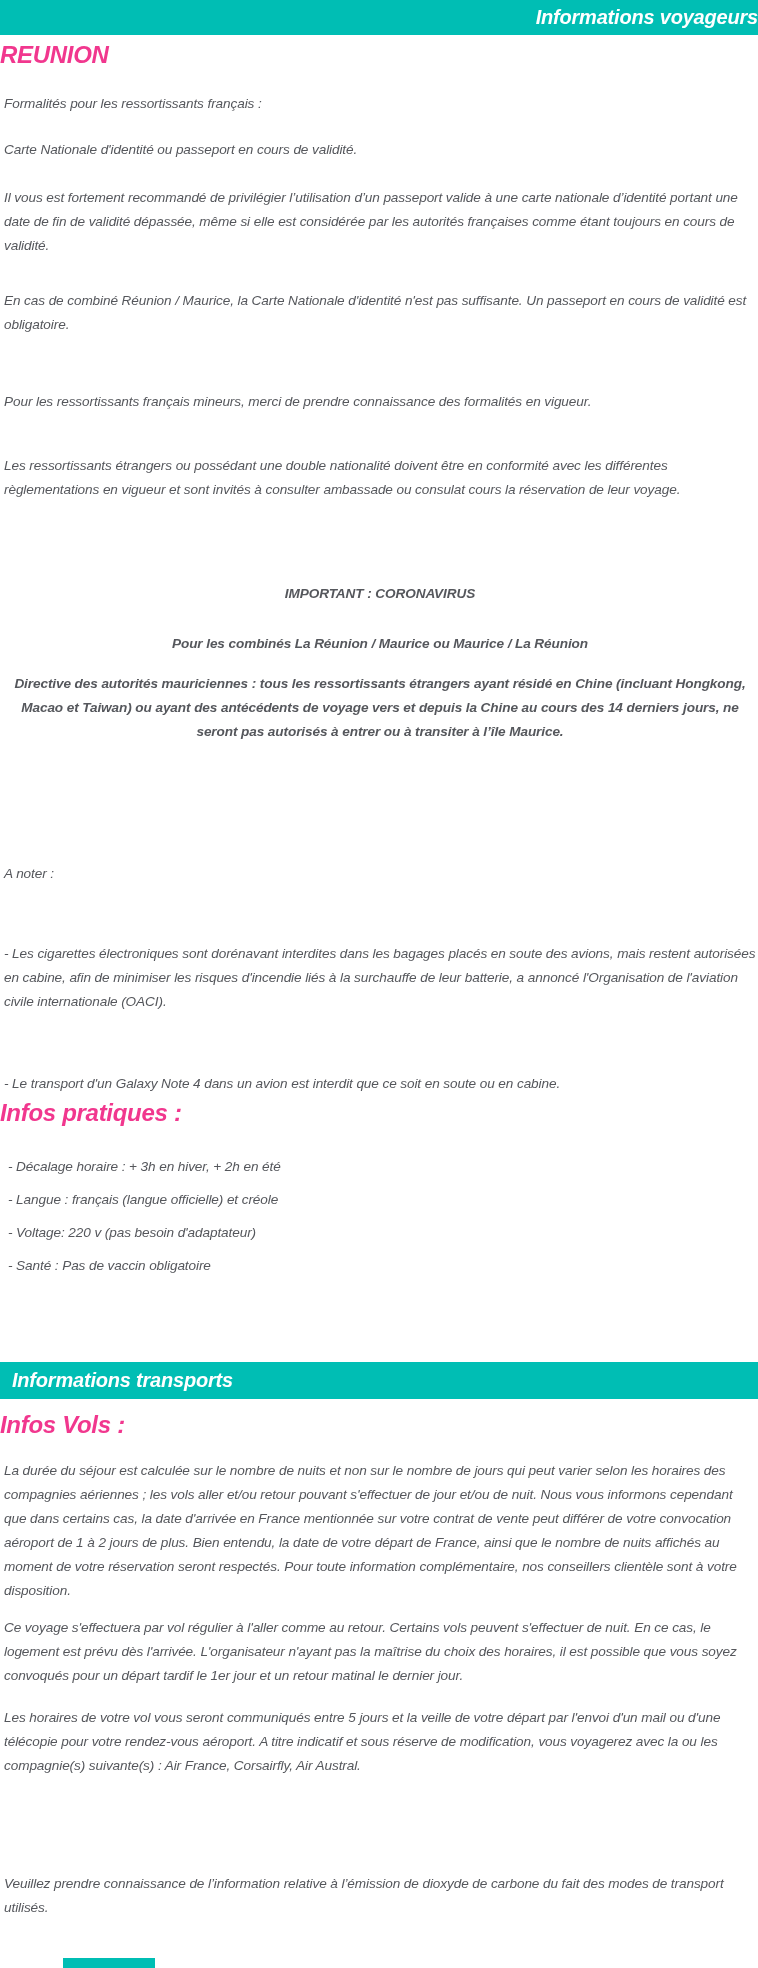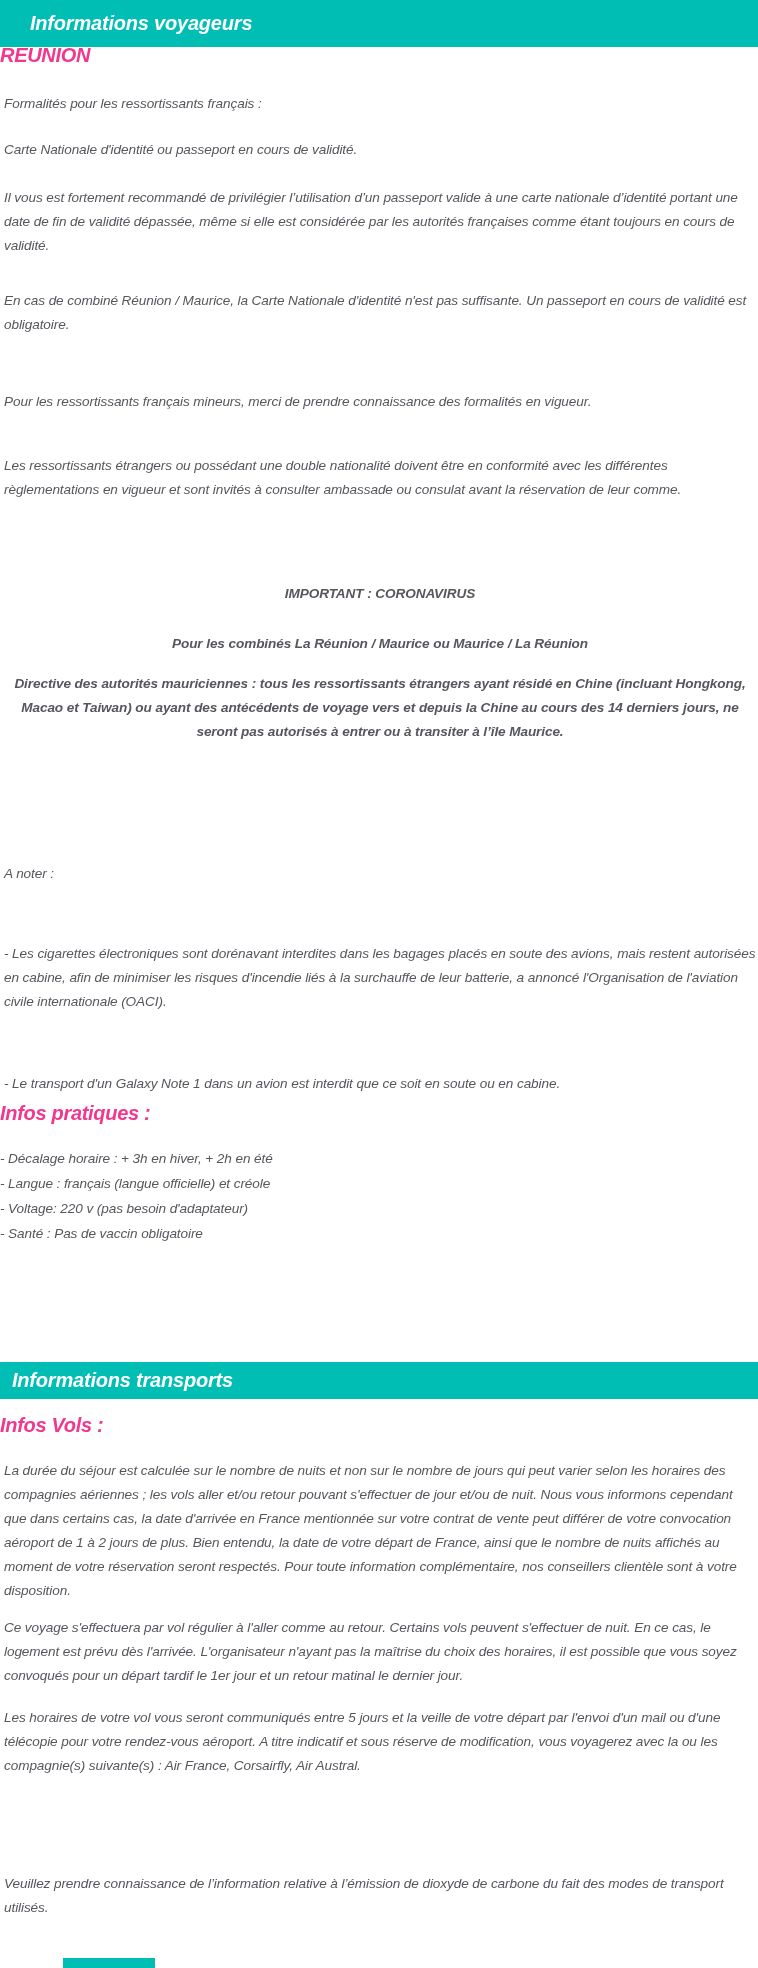--- a/index.html
+++ b/index.html
@@ -19,39 +19,39 @@
     overflow:hidden;
   }
   .teal-bar{
     position:absolute;left:0;width:758px;
     background:var(--teal);
     color:#fff;font-weight:700;font-size:20px;
     box-sizing:border-box;
     display:flex;align-items:center;
     letter-spacing:-0.2px;
   }
-  .bar1{top:0;height:47px;padding-left:30px;}
+  .bar1{top:0;height:35px;padding-left:30px;justify-content:flex-end;}
   .bar2{top:1362px;height:37px;padding-left:12px;}
   .pink-heading{
     position:absolute;left:0;margin:0;
     color:var(--pink);
-    font-weight:700;font-size:20px;
+    font-weight:700;font-size:24px;
     letter-spacing:-0.3px;
     line-height:26px;
     font-style:italic;
   }
   .body{
     position:absolute;left:0;margin:4px;
     width:752px;
     font-size:13.6px;line-height:24px;
     letter-spacing:-0.1px;
   }
   .bold{font-weight:700;text-align:center;}
   .list{position:absolute;left:0;width:752px;}
-  .list p{margin:0;font-size:13.6px;line-height:25px;letter-spacing:-0.1px;}
+  .list p{margin:8px;font-size:13.6px;line-height:25px;letter-spacing:-0.1px;}
   .bottom-fragment{
     position:absolute;left:63px;top:1958px;width:92px;height:10px;
     background:var(--teal);
   }
 </style>
 </head>
 <body>
 
 <div>
 
@@ -59,27 +59,27 @@
     <span>Informations voyageurs</span>
   </div>
 
   <h1 class="pink-heading" style="top:42px">REUNION</h1>
 
   <p class="body" style="top:88px">Formalités pour les ressortissants français :</p>
   <p class="body" style="top:134px">Carte Nationale d'identité ou passeport en cours de validité.</p>
   <p class="body" style="top:182px">Il vous est fortement recommandé de privilégier l’utilisation d’un passeport valide à une carte nationale d’identité portant une date de fin de validité dépassée, même si elle est considérée par les autorités françaises comme étant toujours en cours de validité.</p>
   <p class="body" style="top:285px">En cas de combiné Réunion / Maurice, la Carte Nationale d'identité n'est pas suffisante. Un passeport en cours de validité est obligatoire.</p>
   <p class="body" style="top:386px">Pour les ressortissants français mineurs, merci de prendre connaissance des formalités en vigueur.</p>
-  <p class="body" style="top:450px">Les ressortissants étrangers ou possédant une double nationalité doivent être en conformité avec les différentes règlementations en vigueur et sont invités à consulter ambassade ou consulat avant la réservation de leur comme.</p>
+  <p class="body" style="top:450px">Les ressortissants étrangers ou possédant une double nationalité doivent être en conformité avec les différentes règlementations en vigueur et sont invités à consulter ambassade ou consulat cours la réservation de leur voyage.</p>
   <p class="body bold" style="top:578px">IMPORTANT : CORONAVIRUS</p>
   <p class="body bold" style="top:628px">Pour les combinés La Réunion / Maurice ou Maurice / La Réunion</p>
   <p class="body bold" style="top:668px">Directive des autorités mauriciennes : tous les ressortissants étrangers ayant résidé en Chine (incluant Hongkong, Macao et Taiwan)  ou ayant des antécédents de voyage vers et depuis la Chine au cours des 14 derniers jours, ne seront pas autorisés à entrer ou à transiter à l’île Maurice.</p>
   <p class="body" style="top:858px">A noter :</p>
   <p class="body" style="top:938px">- Les cigarettes électroniques sont dorénavant interdites dans les bagages placés en soute des avions, mais restent autorisées en cabine, afin de minimiser les risques d'incendie liés à la surchauffe de leur batterie, a annoncé l'Organisation de l'aviation civile internationale (OACI).</p>
-  <p class="body" style="top:1068px">- Le transport d'un Galaxy Note 1 dans un avion est interdit que ce soit en soute ou en cabine.</p>
+  <p class="body" style="top:1068px">- Le transport d'un Galaxy Note 4 dans un avion est interdit que ce soit en soute ou en cabine.</p>
 
   <h2 class="pink-heading" style="top:1100px">Infos pratiques :</h2>
 
   <div class="list" style="top:1146px">
     <p>- Décalage horaire : + 3h en hiver, + 2h en été</p>
     <p>- Langue : français (langue officielle) et créole</p>
     <p>- Voltage: 220 v (pas besoin d'adaptateur)</p>
     <p>- Santé : Pas de vaccin obligatoire</p>
   </div>
 

